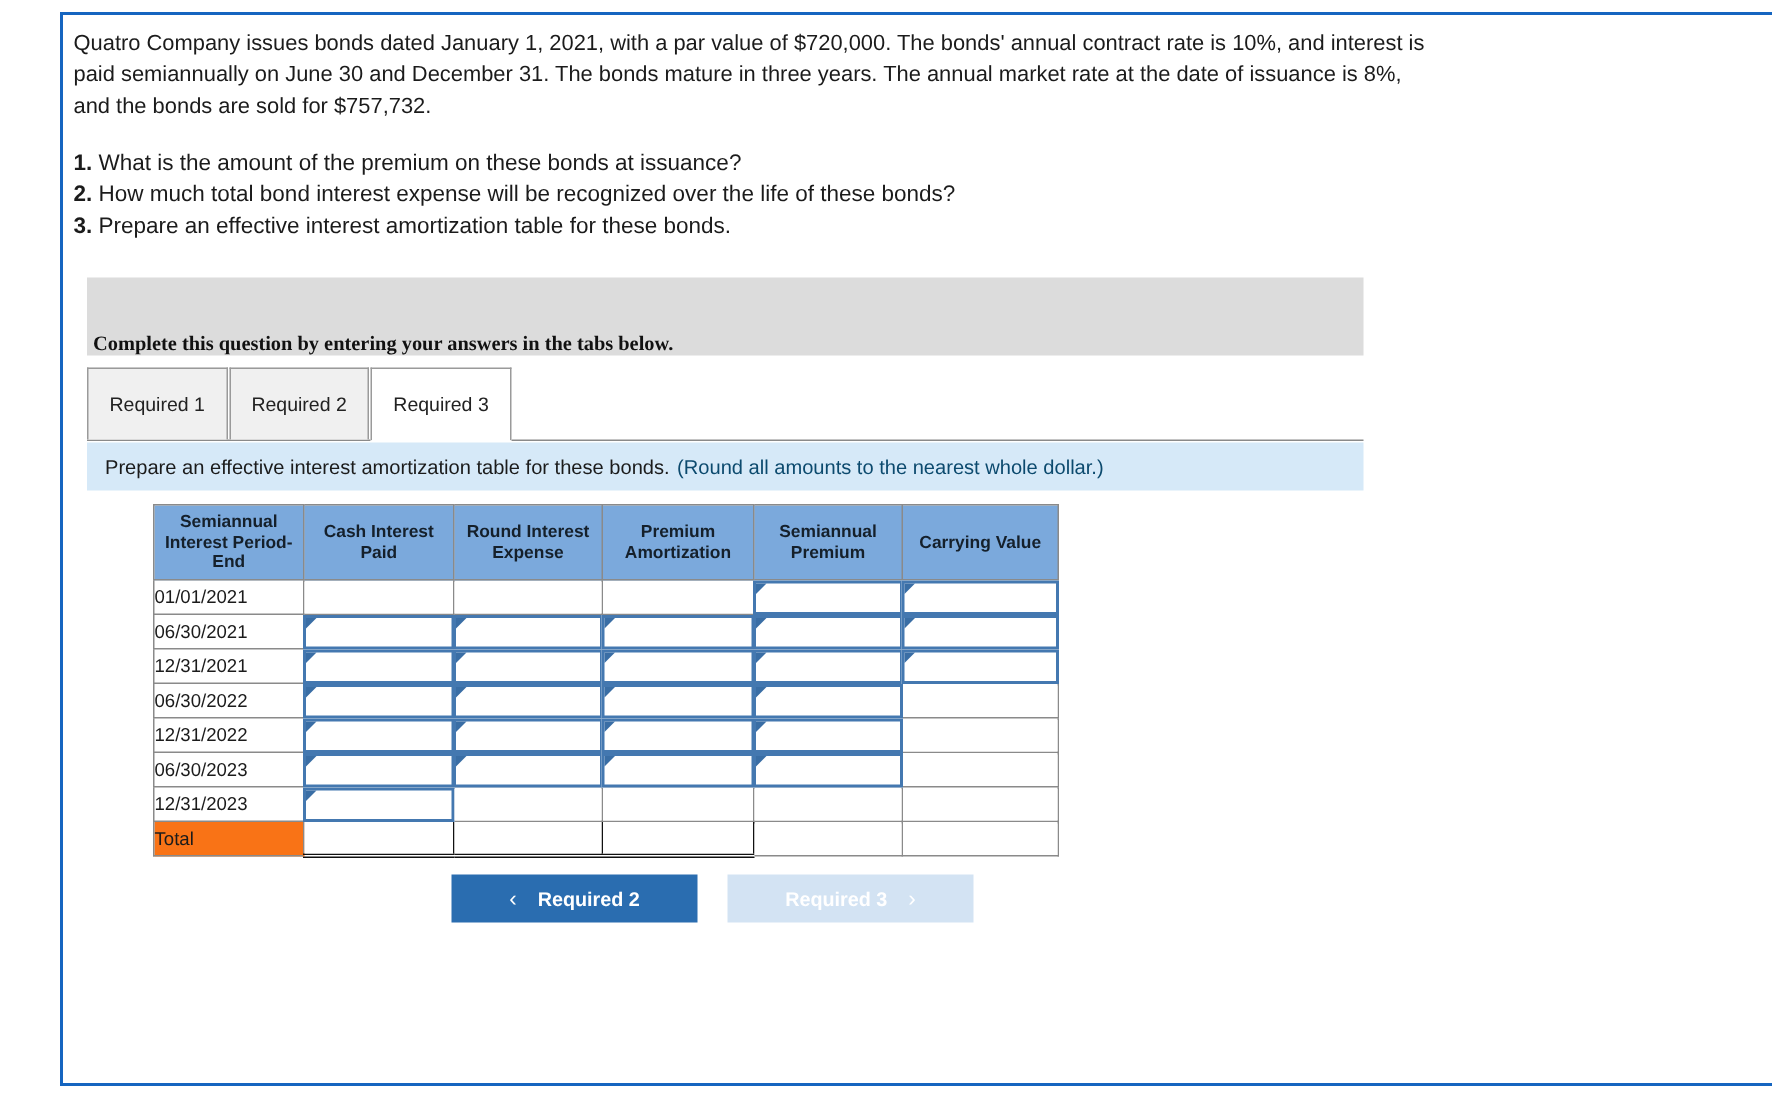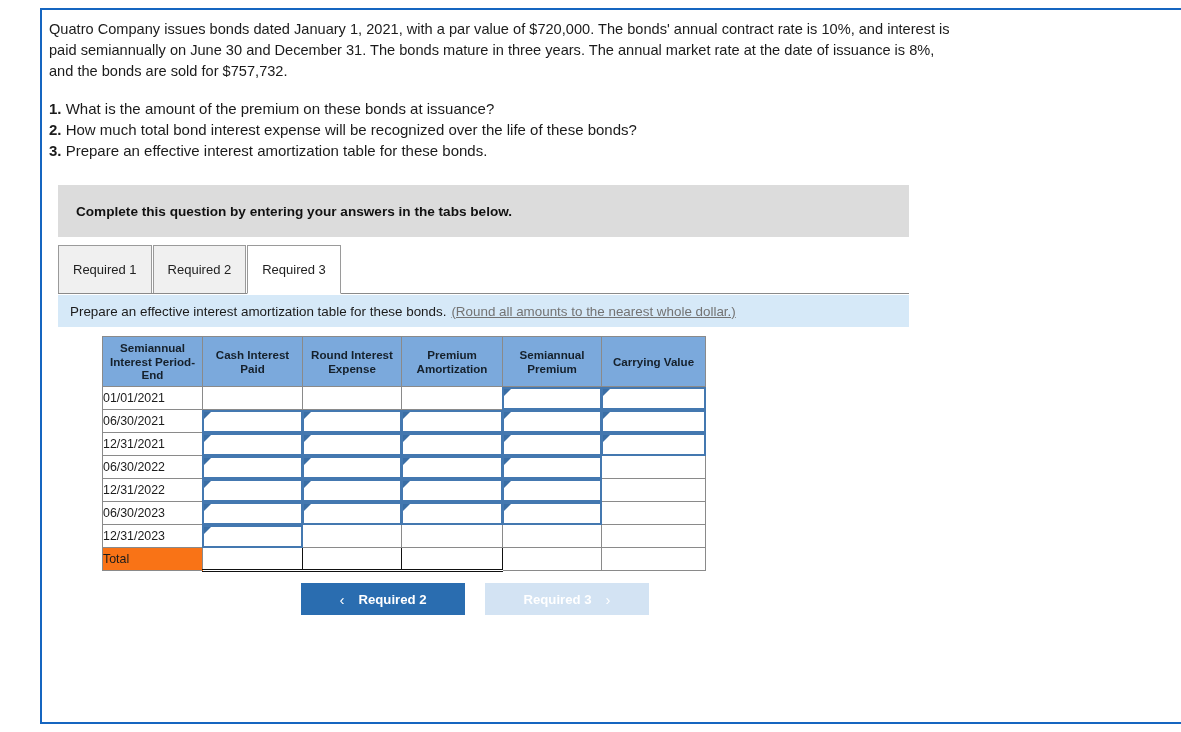--- a/index.html
+++ b/index.html
@@ -38,22 +38,23 @@
   }
   .qlist .qrow { white-space: nowrap; }
   .qnum { font-weight: bold; }
 
   
   .gray-bar {
     position: absolute;
     left: 16px; top: 175px;
     width: 851px; height: 52px;
     background: #dcdcdc;
-    display: flex; align-items: center;
-    padding-left: 18px;
+    display: flex; align-items: flex-end;
+    padding-left: 4px;
+    font-family: Liberation Serif, serif;
   }
   .gray-bar .txt {
     font-size: 13.6px; font-weight: bold; color: #111;
   }
 
   
   .tabstrip {
     position: absolute;
     left: 16px; top: 234px;
     width: 851px; height: 50px;
@@ -85,21 +86,21 @@
   .info-bar {
     position: absolute;
     left: 16px; top: 285px;
     width: 851px; height: 32px;
     background: #d6e9f8;
     display: flex; align-items: center;
     padding-left: 12px;
     font-size: 13.4px;
     color: #1b1b1b;
   }
-  .info-bar .note { color: #737373; margin-left: 5px; text-decoration: underline; }
+  .info-bar .note { color: #0c4a6e; margin-left: 5px; }
 
   
   .amort-wrap {
     position: absolute;
     left: 16px; top: 326px;
     width: 603px;
     padding-left: 44px;
   }
   table.amort {
     border-collapse: collapse;

